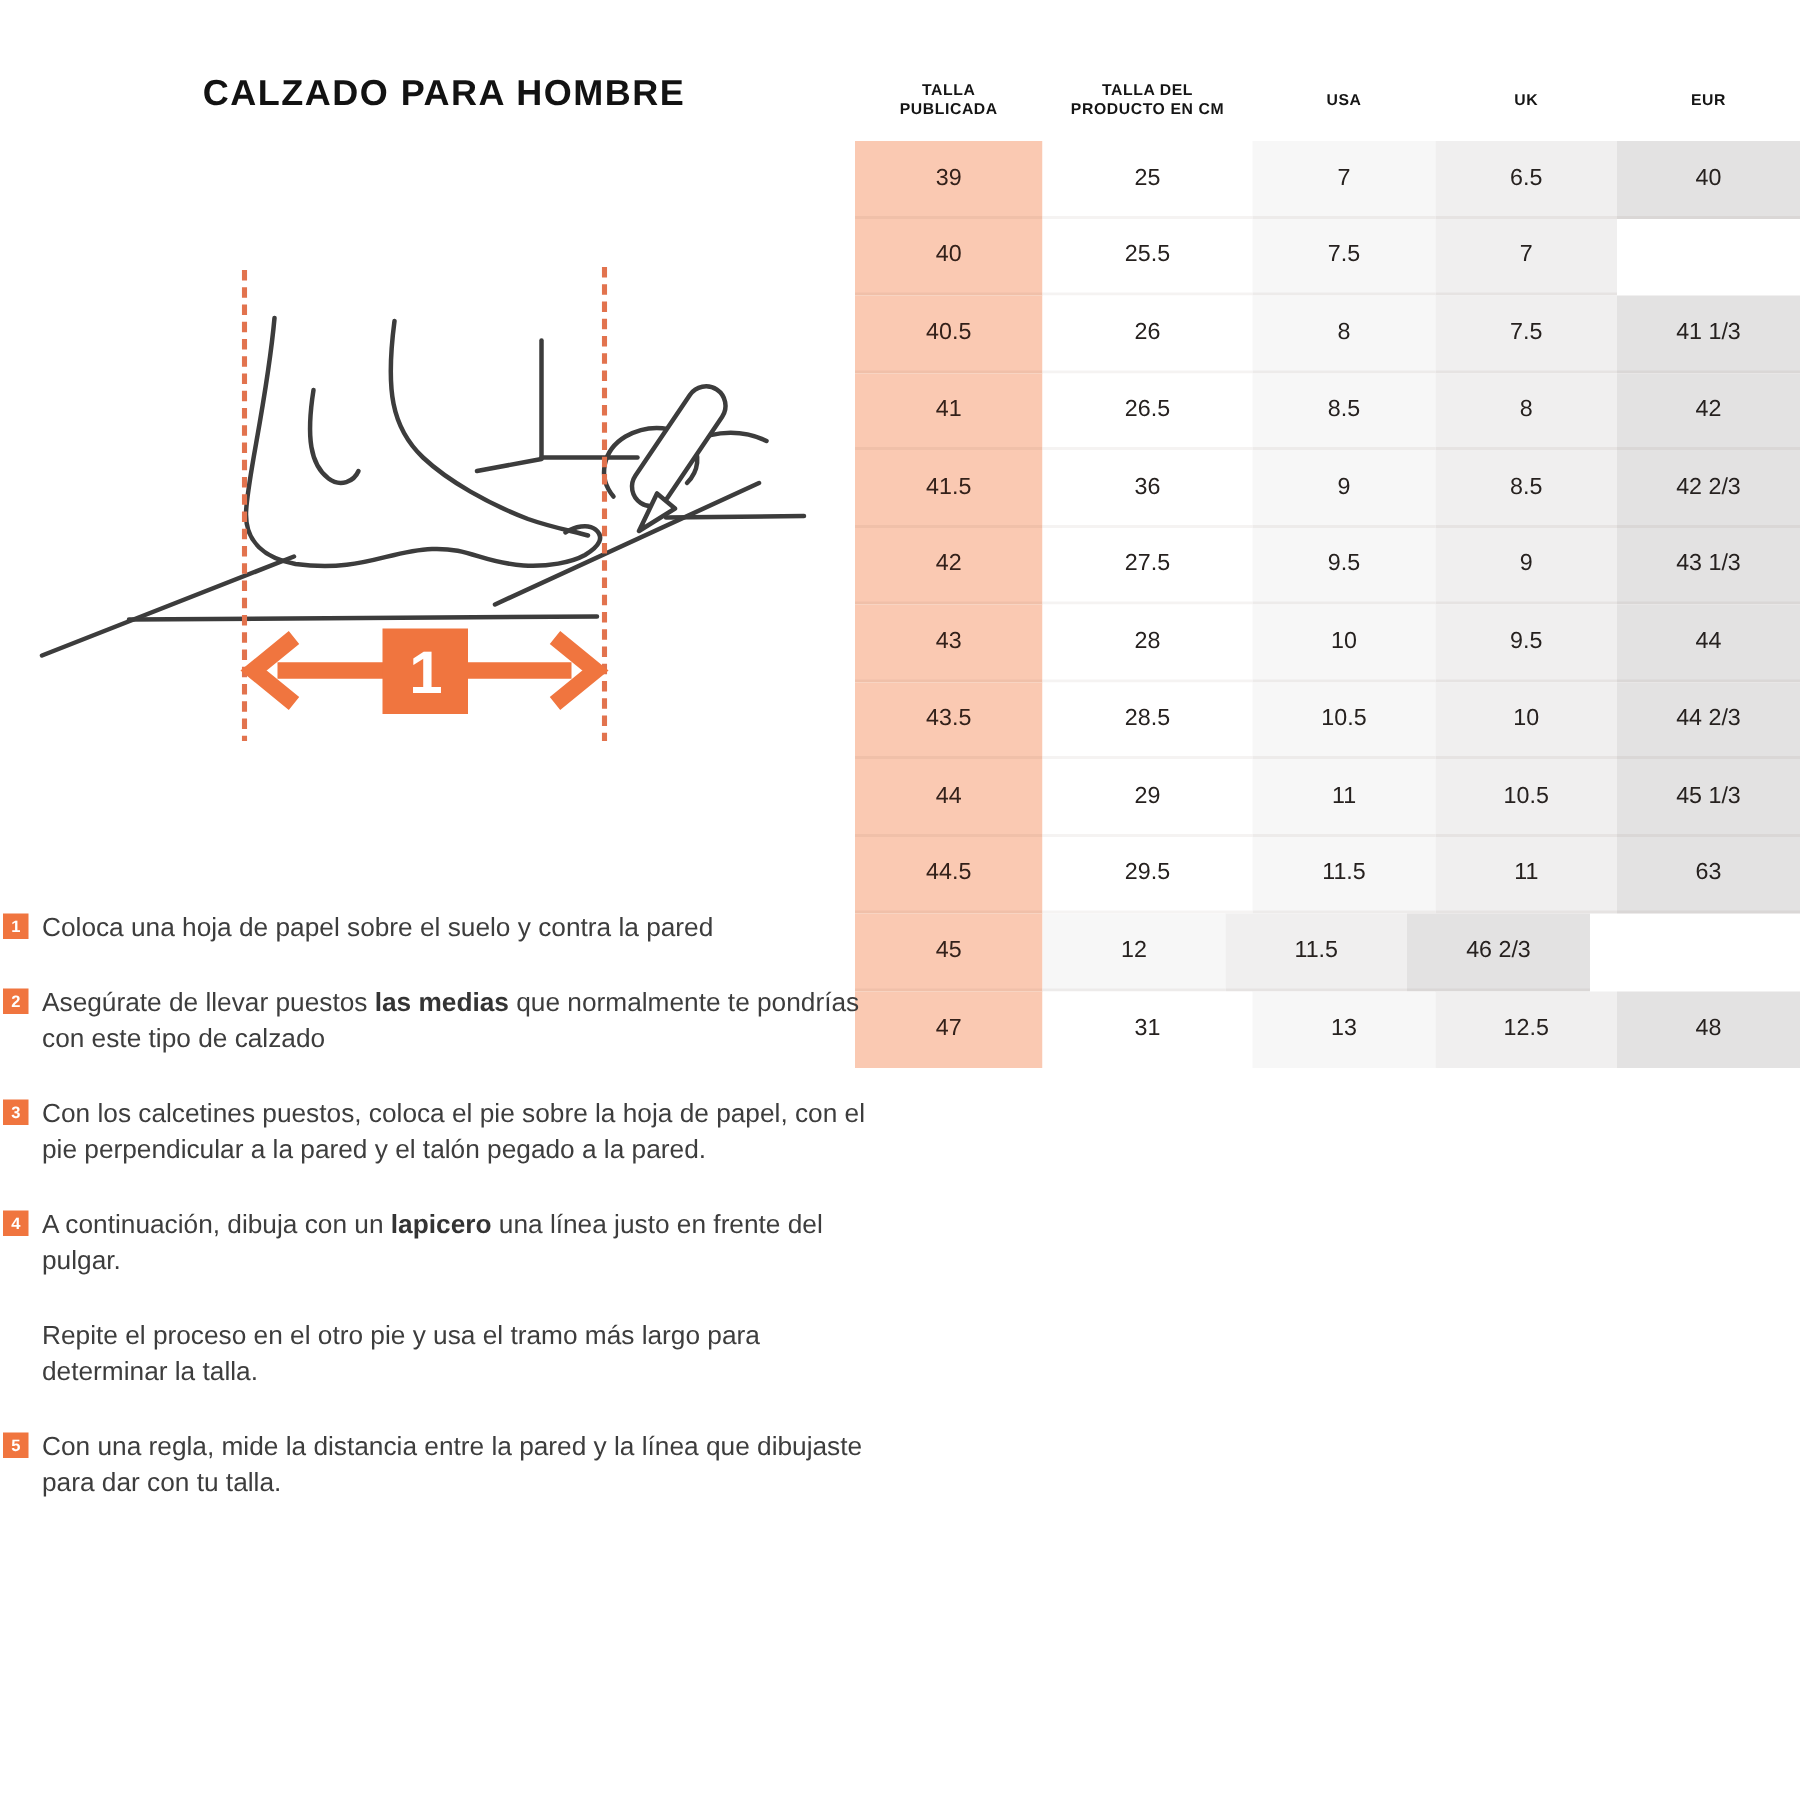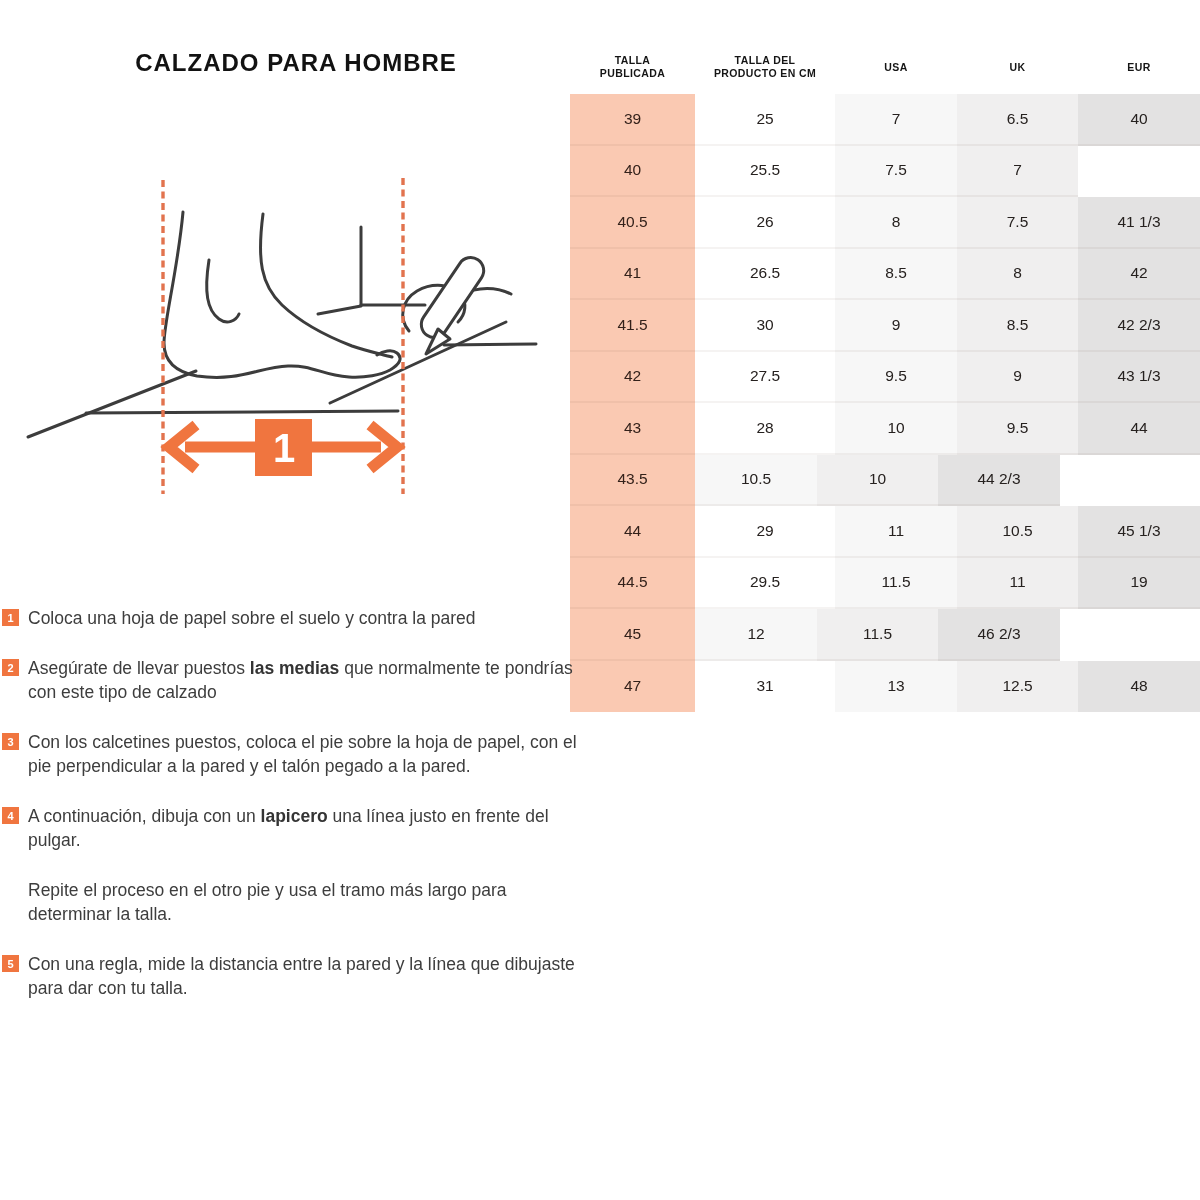--- a/index.html
+++ b/index.html
@@ -157,58 +157,59 @@
       </div>
       <div class="trow">
         <div class="cell c0">41</div>
         <div class="cell c1">26.5</div>
         <div class="cell c2">8.5</div>
         <div class="cell c3">8</div>
         <div class="cell c4">42</div>
       </div>
       <div class="trow">
         <div class="cell c0">41.5</div>
-        <div class="cell c1">30</div>
+        <div class="cell c1">36</div>
         <div class="cell c2">9</div>
         <div class="cell c3">8.5</div>
         <div class="cell c4">42 2/3</div>
       </div>
       <div class="trow">
         <div class="cell c0">42</div>
         <div class="cell c1">27.5</div>
         <div class="cell c2">9.5</div>
         <div class="cell c3">9</div>
         <div class="cell c4">43 1/3</div>
       </div>
       <div class="trow">
         <div class="cell c0">43</div>
         <div class="cell c1">28</div>
         <div class="cell c2">10</div>
         <div class="cell c3">9.5</div>
         <div class="cell c4">44</div>
       </div>
       <div class="trow">
         <div class="cell c0">43.5</div>
+        <div class="cell c1">28.5</div>
         <div class="cell c2">10.5</div>
         <div class="cell c3">10</div>
         <div class="cell c4">44 2/3</div>
       </div>
       <div class="trow">
         <div class="cell c0">44</div>
         <div class="cell c1">29</div>
         <div class="cell c2">11</div>
         <div class="cell c3">10.5</div>
         <div class="cell c4">45 1/3</div>
       </div>
       <div class="trow">
         <div class="cell c0">44.5</div>
         <div class="cell c1">29.5</div>
         <div class="cell c2">11.5</div>
         <div class="cell c3">11</div>
-        <div class="cell c4">19</div>
+        <div class="cell c4">63</div>
       </div>
       <div class="trow">
         <div class="cell c0">45</div>
         <div class="cell c2">12</div>
         <div class="cell c3">11.5</div>
         <div class="cell c4">46 2/3</div>
       </div>
       <div class="trow">
         <div class="cell c0">47</div>
         <div class="cell c1">31</div>

